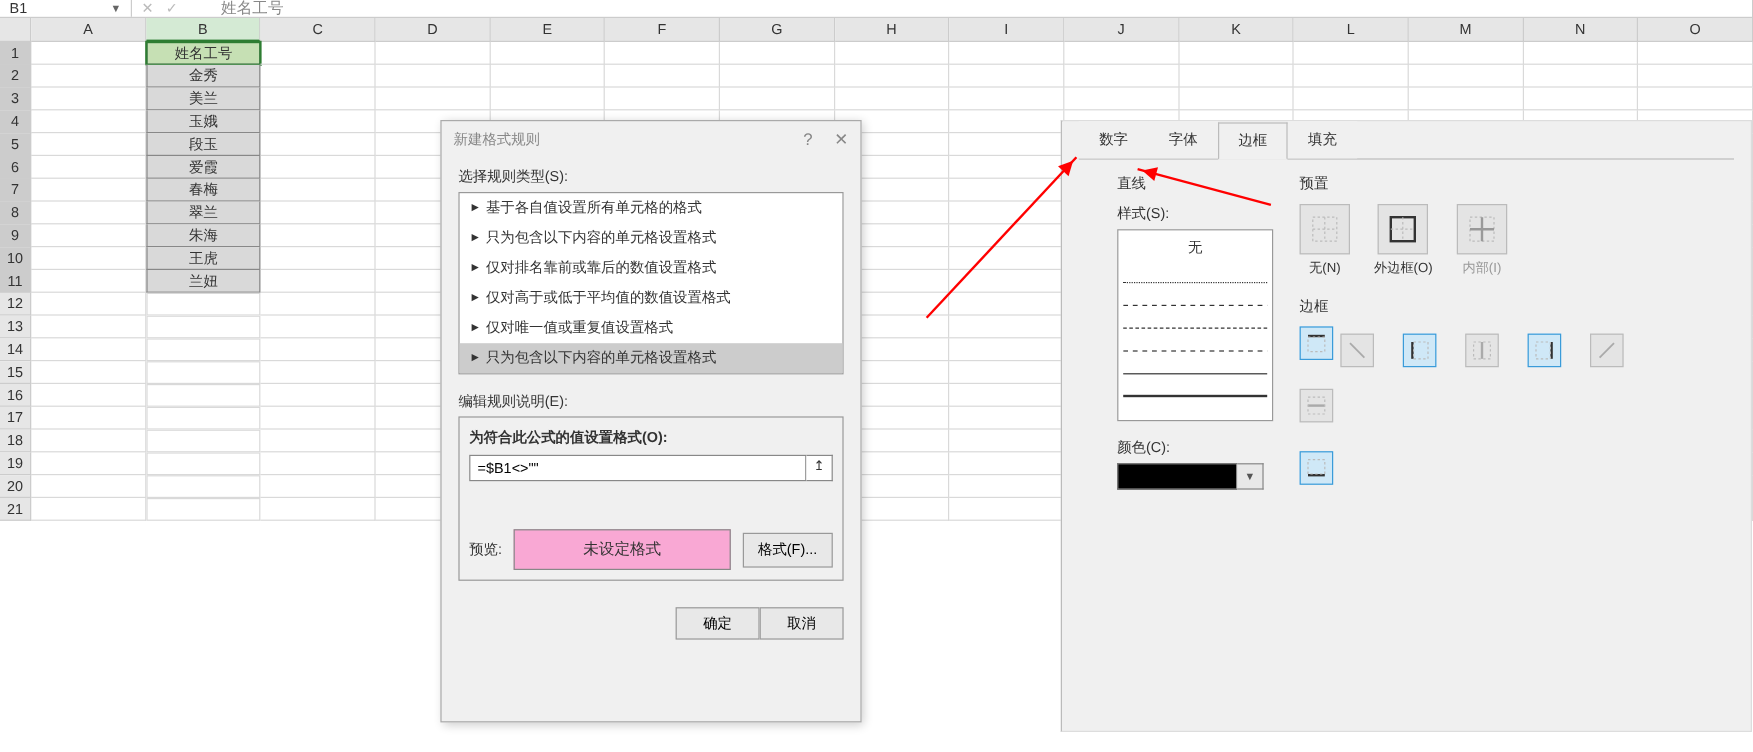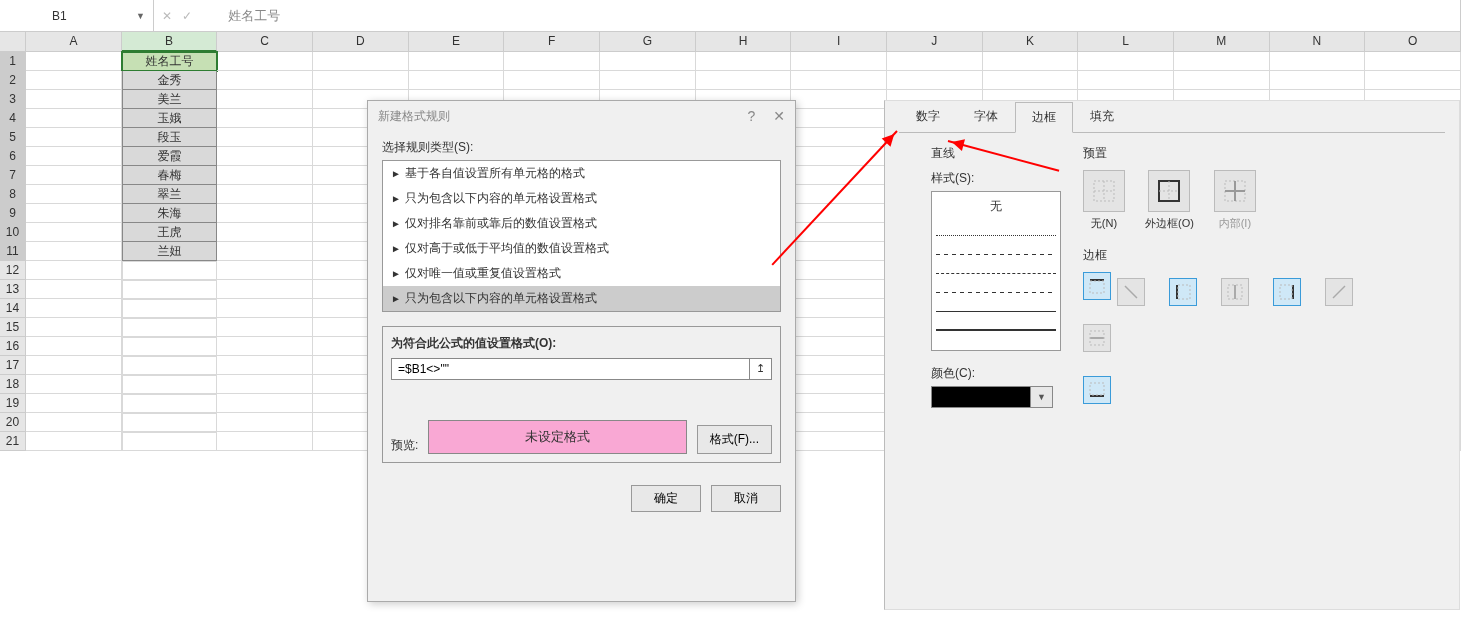--- a/index.html
+++ b/index.html
@@ -1,19 +1,19 @@
 <!DOCTYPE html>
 <html><head>
 <meta charset="utf-8">
 <style>
 * { box-sizing: border-box; margin: 0; padding: 0; font-family: "Microsoft YaHei", Arial, sans-serif; }
 body { background: #fff; font-size: 12px; color: #333; width: 1461px; height: 627px; overflow: hidden; position: relative; }
 
 
-.formula-bar { display: flex; align-items: center; height: 32px; border: 1px solid #ccc; border-top: none; border-left: none; background: #fff; padding-left: 44px; }
+.formula-bar { display: flex; align-items: center; height: 15px; border: 1px solid #ccc; border-top: none; border-left: none; background: #fff; }
 .name-box { width: 110px; height: 100%; border-right: 1px solid #ccc; padding: 0 8px; display: flex; align-items: center; justify-content: space-between; }
 .name-box span.nb-text { font-size: 12px; }
 .name-box .dd { font-size: 9px; color: #666; }
 .fx-btns { display: flex; align-items: center; gap: 10px; padding: 0 8px; color: #bbb; }
 .fx-btns .it { font-style: italic; color: #666; font-size: 13px; margin-top: 44px; }
 .fx-input { flex: 1; padding: 0 8px; color: #888; font-size: 13px; }
 
 
 .sheet { position: relative; }
 .colhdr-row { display: flex; height: 20px; }
@@ -23,40 +23,40 @@
 .rows { }
 .row { display: flex; height: 19px; }
 .rowhdr { width: 28px; background: #e6e6e6; border-right: 1px solid #ccc; border-bottom: 1px solid #ccc; text-align: center; line-height: 18px; font-size: 12px; }
 .rowhdr.sel { background: #ccc; }
 .cell { width: 103px; border-right: 1px solid #d9d9d9; border-bottom: 1px solid #d9d9d9; text-align: center; line-height: 18px; font-size: 12px; }
 .cell.B { background: #d9d9d9; border: 1px solid #888; border-top: none; }
 .cell.B.selhead { background: #c6e0b4; outline: 2px solid #2e7d32; outline-offset: -1px; font-weight: normal; }
 .cell.B.empty { background: #fff; border: 1px solid #d9d9d9; }
 
 
-.dlg1 { position: absolute; left: 367px; top: 100px; width: 429px; height: 502px; background: #f0f0f0; border: 1px solid #aaa; box-shadow: 2px 2px 8px rgba(0,0,0,.2); }
+.dlg1 { position: absolute; left: 367px; top: 100px; width: 351px; height: 502px; background: #f0f0f0; border: 1px solid #aaa; box-shadow: 2px 2px 8px rgba(0,0,0,.2); }
 .dlg1 .titlebar { display: flex; align-items: center; justify-content: space-between; padding: 0 10px; height: 30px; }
 .dlg1 .titlebar .t { color: #888; font-size: 12px; }
 .dlg1 .titlebar .winbtns { display: flex; gap: 18px; color: #888; font-size: 14px; }
 .dlg1 .body { padding: 8px 14px 12px 14px; }
 .dlg1 .lbl { font-size: 12px; margin-bottom: 4px; }
 .rule-list { border: 1px solid #999; background: #fff; }
 .rule-item { padding: 4px 8px; font-size: 12px; display: flex; align-items: center; gap: 4px; cursor: default; }
 .rule-item.sel { background: #ccc; }
 .rule-item .arrow { font-size: 10px; }
 .edit-desc { margin-top: 14px; }
 .desc-box { border: 1px solid #999; background: #f0f0f0; padding: 8px; margin-top: 4px; }
 .desc-box .bold { font-weight: bold; font-size: 12px; }
 .formula-input { display: flex; margin-top: 6px; }
 .formula-input input { flex: 1; border: 1px solid #888; background: #fff; padding: 3px 6px; font-size: 12px; }
 .formula-input .ref-btn { width: 22px; border: 1px solid #888; border-left: none; background: #fff; text-align: center; font-size: 11px; line-height: 18px; }
-.preview-row { display: flex; align-items: flex-end; gap: 10px; margin-top: 40px; }
+.preview-row { display: flex; align-items: center; gap: 10px; margin-top: 40px; }
 .preview-box { flex: 1; border: 1px solid #888; background: #f9a8d4; text-align: center; padding: 7px 0; font-size: 13px; }
 .fmt-btn { padding: 5px 12px; background: #e8e8e8; border: 1px solid #999; font-size: 12px; }
-.dlg-btns { display: flex; justify-content: flex-end; gap: 10px; padding: 10px 14px; }
+.dlg-btns { display: flex; justify-content: flex-end; padding: 10px 14px; }
 .dlg-btns button { padding: 4px 22px; background: #e8e8e8; border: 1px solid #999; font-size: 12px; }
 
 
 .dlg2 { position: absolute; left: 884px; top: 100px; width: 576px; height: 510px; background: #f0f0f0; border: 1px solid #ddd; border-left: 1px solid #bbb; }
 .dlg2 .titlebar2 { padding: 8px 14px; font-size: 13px; }
 .tabs { display: flex; border-bottom: 1px solid #bbb; margin: 0 14px; }
 .tab { padding: 6px 16px; font-size: 12px; border: 1px solid transparent; border-bottom: none; background: #f0f0f0; cursor: default; }
 .tab.active { background: #f0f0f0; border: 1px solid #bbb; border-bottom: 1px solid #f0f0f0; position: relative; top: 1px; }
 .tab-body { padding: 12px 18px; display: flex; gap: 30px; }
 .lines-section { width: 150px; padding-left: 28px; }
@@ -540,20 +540,21 @@
           <span class="arrow">►</span> 
           <span>仅对唯一值或重复值设置格式</span>
         </div>
         <div class="rule-item sel">
           <span class="arrow">►</span> 
           <span>只为包含以下内容的单元格设置格式</span>
         </div>
       </div>
 
     <div class="edit-desc">
+      <div class="lbl">编辑规则说明(E):</div>
       <div class="desc-box">
         <div class="bold">为符合此公式的值设置格式(O):</div>
         <div class="formula-input">
           <input type="text" value="=$B1&lt;&gt;&quot;&quot;" style="">
           <div class="ref-btn">↥</div>
         </div>
         <div class="preview-row">
           <span>预览:</span>
           <div class="preview-box">未设定格式</div>
           <button class="fmt-btn">格式(F)...</button>

